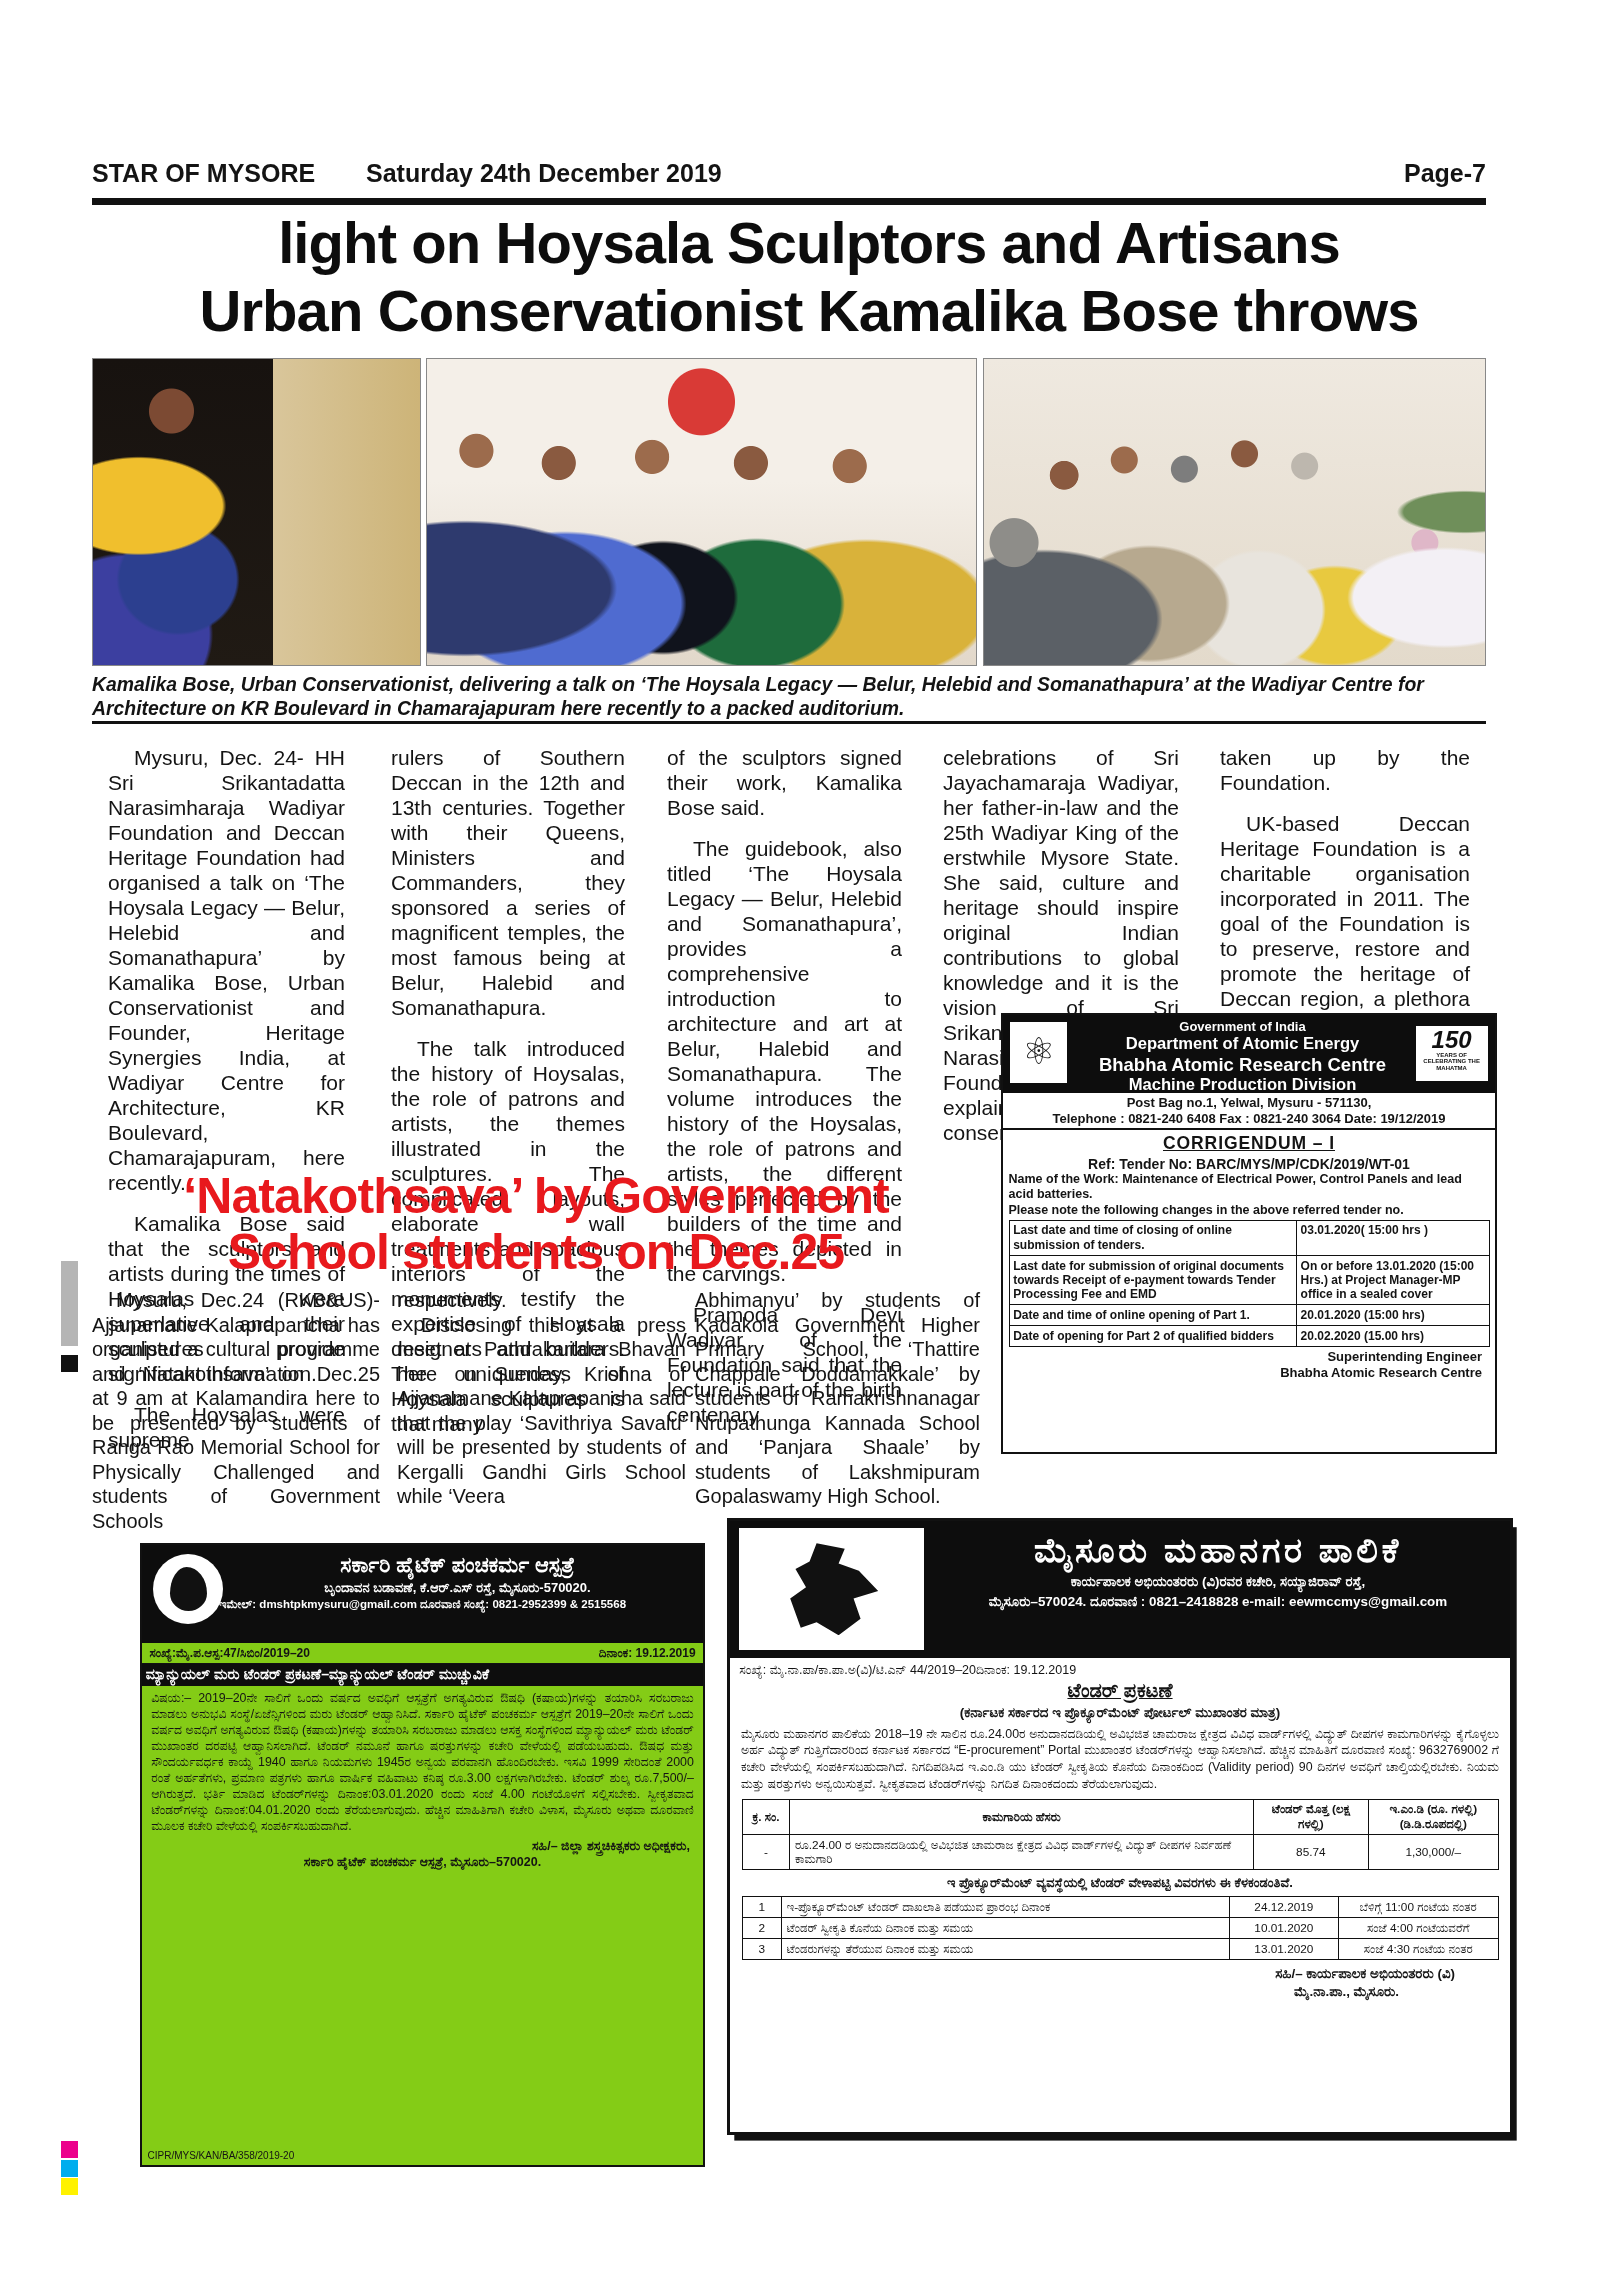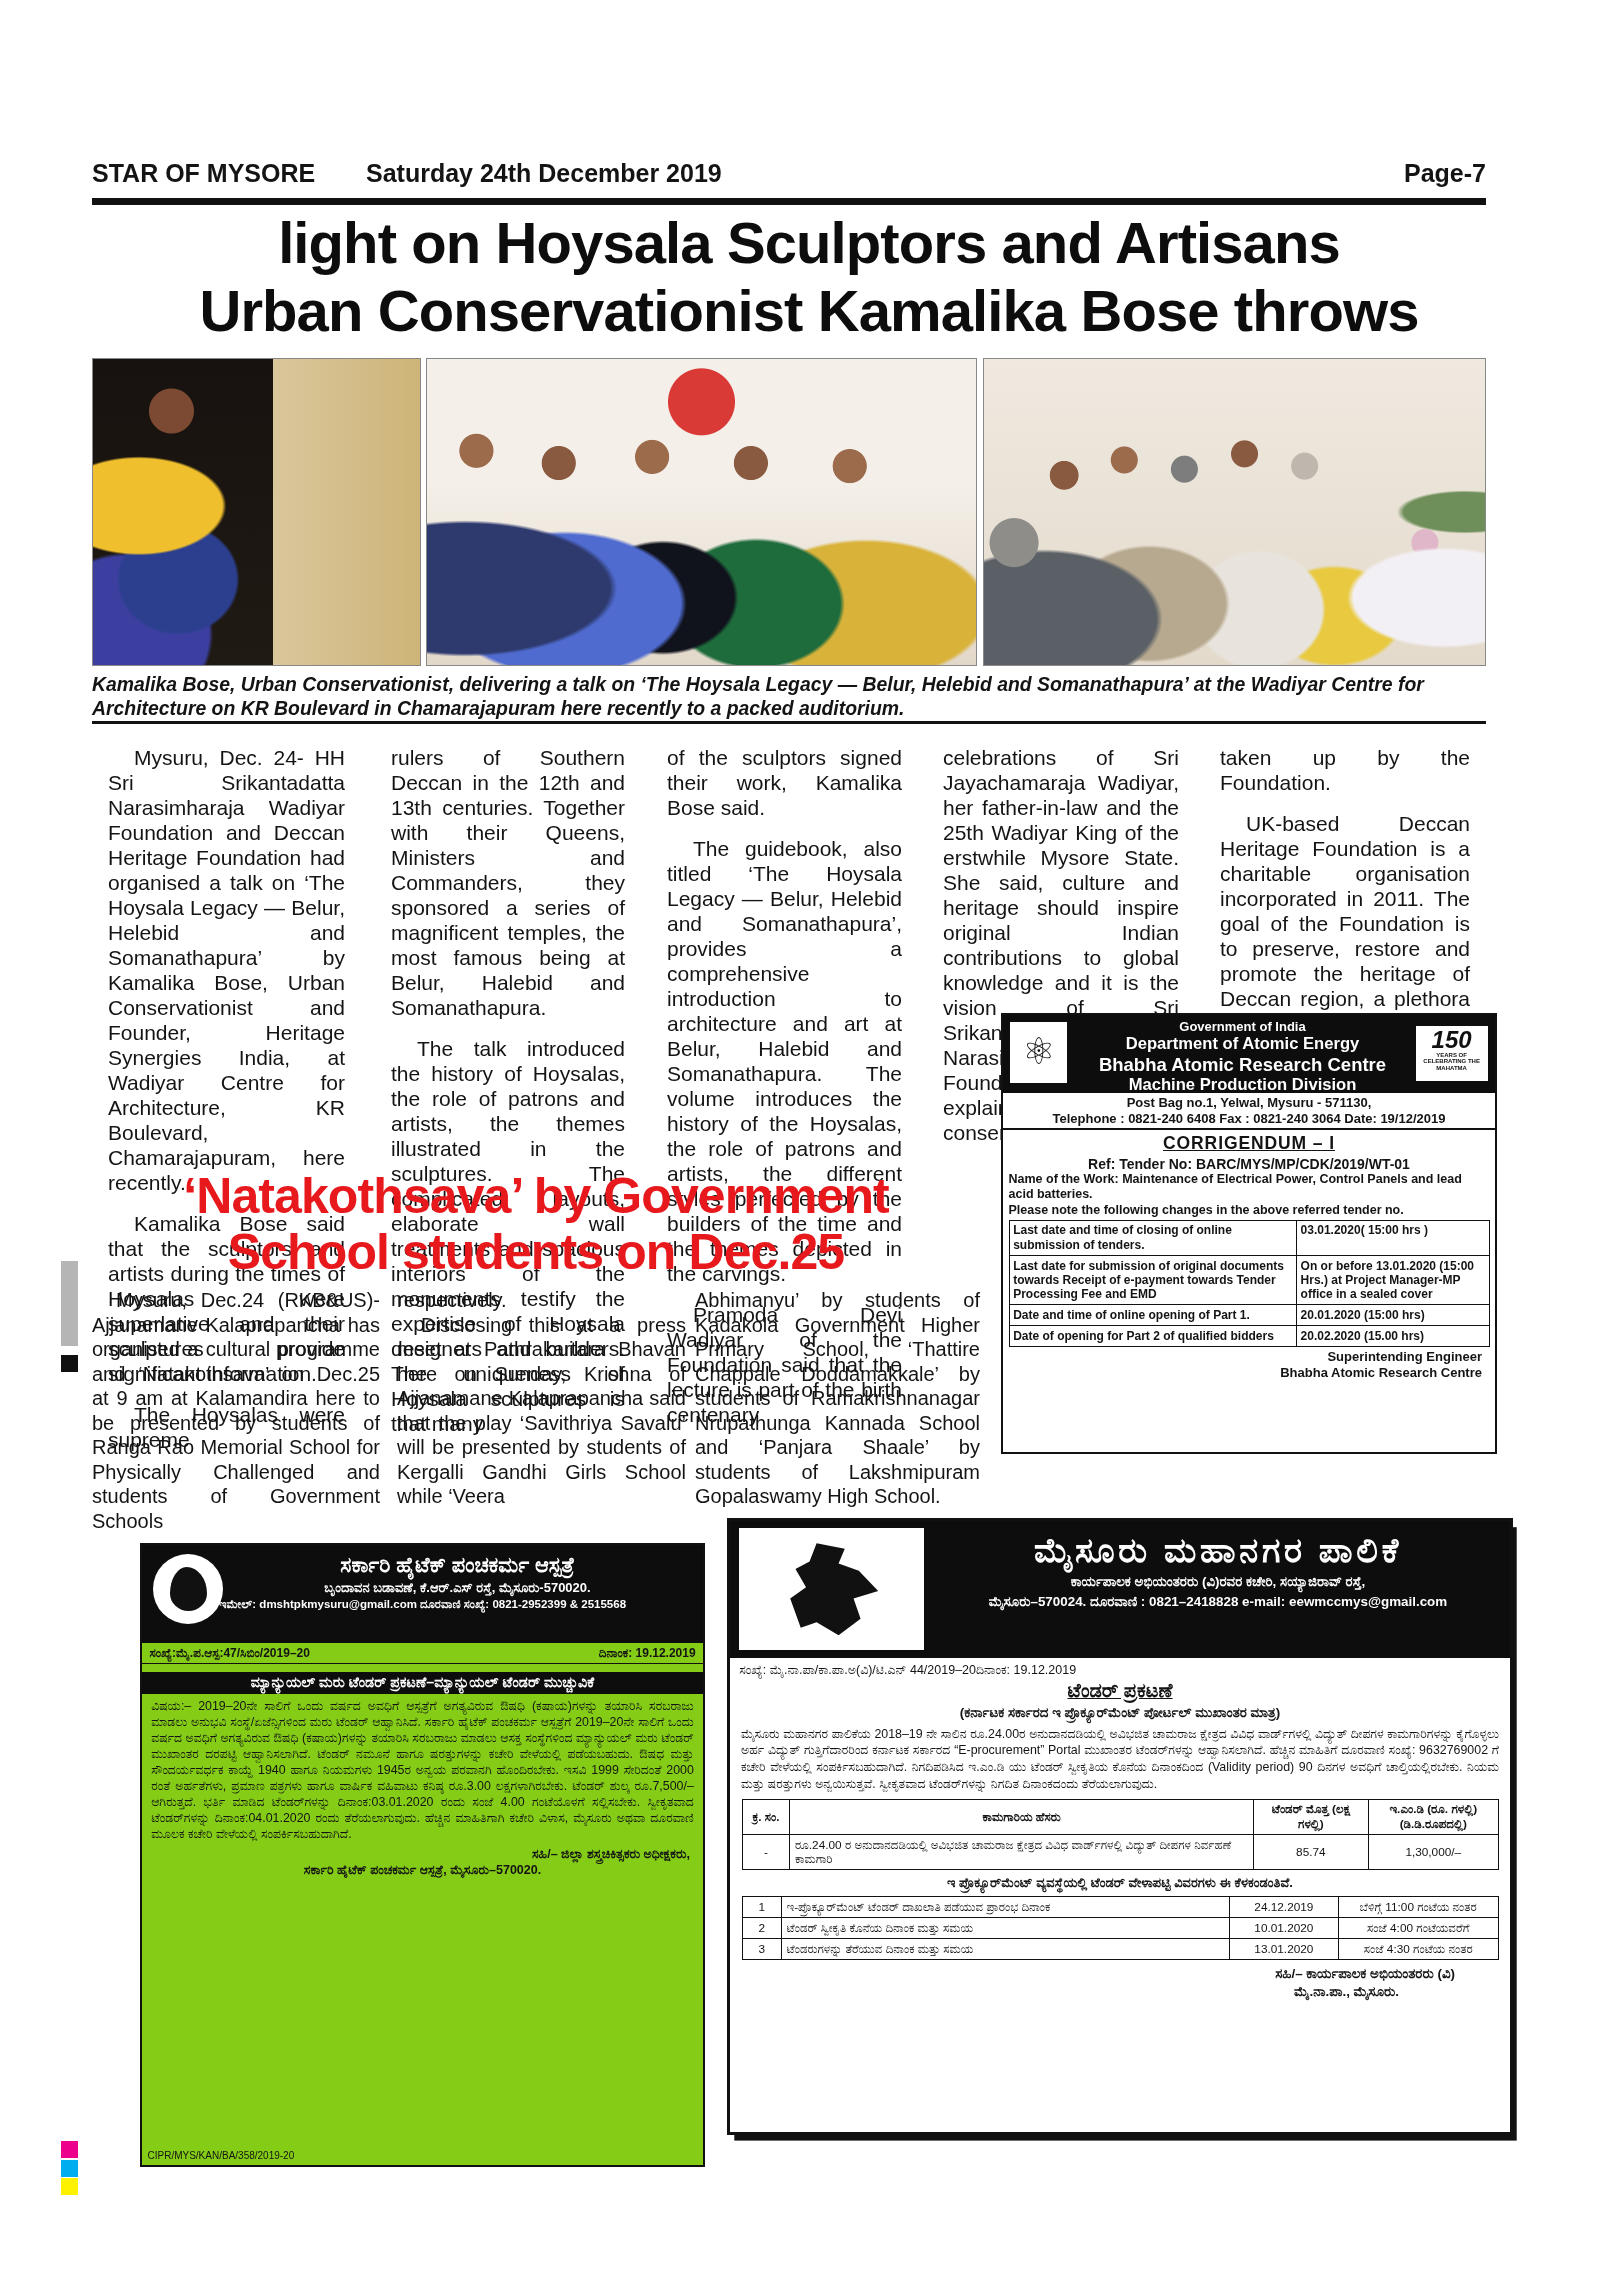--- a/index.html
+++ b/index.html
@@ -107,21 +107,21 @@
   .hosp-head{position:relative;height:98px;}
   .hosp-logo{position:absolute;left:11px;top:9.2px;width:70px;height:70px;background:#fff;
              border-radius:50%;}
   .hosp-logo .blob{position:absolute;left:16.6px;top:13px;width:37px;height:44px;background:#111;
              border-radius:45% 55% 50% 50%/60% 60% 40% 40%;}
   .hh1{font-size:21px;font-weight:bold;line-height:28px;text-align:center;padding:5.5px 9.2px 0 79px;}
   .hh2{font-size:13px;font-weight:bold;line-height:17.5px;text-align:center;padding:0 9.2px 0 79px;}
   .hh3{font-size:11.5px;font-weight:bold;line-height:16.6px;text-align:center;padding:0 5.5px;}
   .hosp-ref{display:flex;justify-content:space-between;font-size:12px;font-weight:bold;
             padding:2.8px 7.4px;border-bottom:1.8px solid #111;}
-  .hosp-title{font-size:14.3px;font-weight:bold;text-align:center;padding:2.8px 3.7px;margin-top:8px;}
+  .hosp-title{font-size:14.3px;font-weight:bold;padding:2.8px 3.7px;}
   .hosp-body{font-size:12.4px;line-height:16px;text-align:justify;padding:3.7px 9.2px;}
   .hosp-sign{font-size:12.5px;font-weight:bold;text-align:right;padding:0 13px;line-height:16.6px;}
   .hosp-sign2{font-size:12.5px;font-weight:bold;text-align:center;line-height:16.6px;}
   .hosp-cipr{position:absolute;left:5.5px;bottom:3.7px;font-size:10px;}
   
   .mcc{top:1518px;left:727px;width:786px;height:617px;border:3.7px solid #111;
        box-sizing:border-box;background:#fff;box-shadow:5.5px 7.4px 0 -1.8px #111;}
   .mcc-head{position:relative;height:137px;}
   .mcc-logo{position:absolute;left:9.2px;top:7.4px;width:185px;height:122px;background:#fff;}
   .mcc-map{position:absolute;left:51px;top:14.8px;width:88px;height:92px;background:#111;

